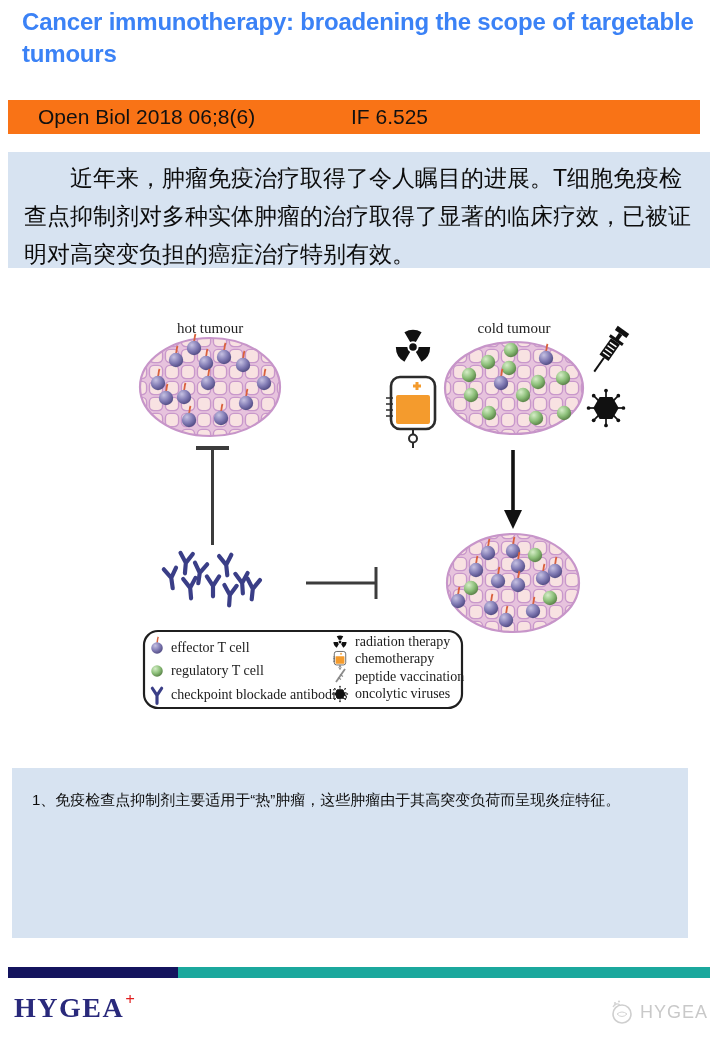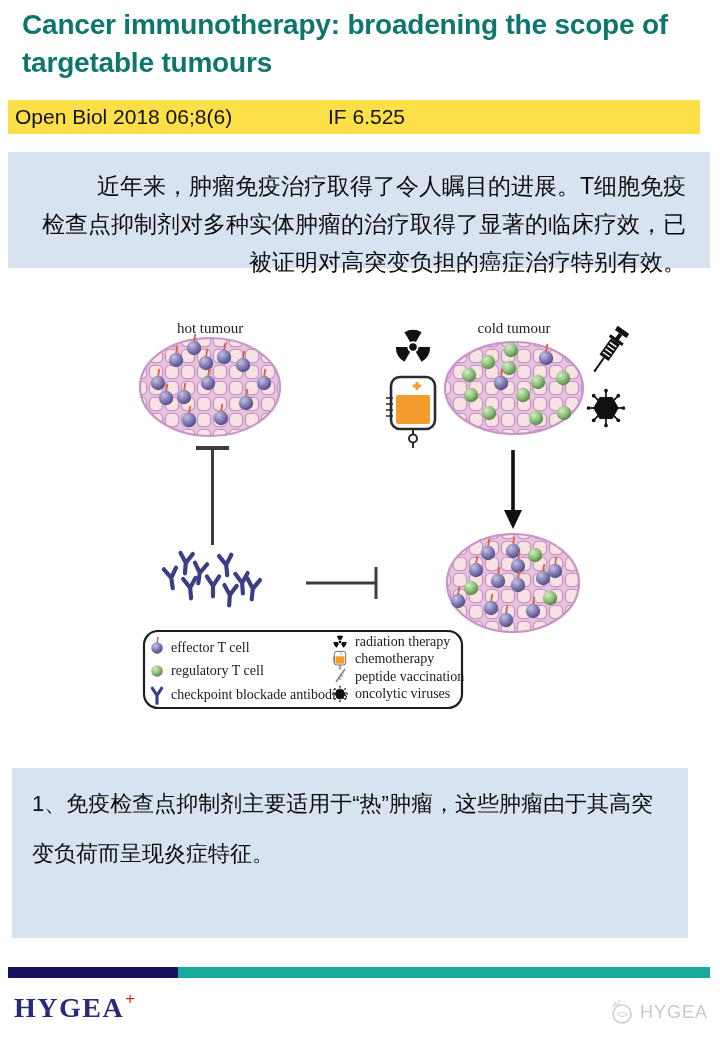--- a/index.html
+++ b/index.html
@@ -2,42 +2,42 @@
 <html><head>
 <meta charset="utf-8">
 <style>
   html,body{margin:0;padding:0;}
   body{
     width:720px;height:1040px;position:relative;background:#ffffff;
     font-family:"Liberation Sans","DejaVu Sans",sans-serif;overflow:hidden;
   }
   .title{
     position:absolute;left:22px;top:6px;width:688px;
-    font-size:28px;font-weight:bold;line-height:1.35;color:#0f766e;
+    font-size:24px;font-weight:bold;line-height:1.35;color:#3b82f6;
     letter-spacing:-0.2px;
   }
   .journal-bar{
     position:absolute;left:8px;top:100px;width:692px;height:34px;
-    background:#fde047;display:flex;align-items:center;
-    font-size:21px;color:#111;padding-left:7px;box-sizing:border-box;
+    background:#f97316;display:flex;align-items:center;
+    font-size:21px;color:#111;padding-left:30px;box-sizing:border-box;
   }
   .journal-bar .journal{flex:0 0 313px;}
   .abstract-box{
     position:absolute;left:8px;top:152px;width:702px;height:116px;
     background:#d7e3f1;box-sizing:border-box;padding:7px 16px 0 16px;
     font-size:23px;line-height:38px;color:#0c0c0c;
   }
-  .abstract-box p{margin:8px;text-indent:2em;text-align:right;}
+  .abstract-box p{margin:0;text-indent:2em;}
   .figure-area{position:absolute;left:116px;top:300px;width:520px;height:440px;}
   .legend-text{font-family:"Liberation Serif","DejaVu Serif",serif;font-size:14px;fill:#1b1b1b;}
   .tumour-label{font-family:"Liberation Serif","DejaVu Serif",serif;font-size:15px;fill:#222;}
   .summary-box{
     position:absolute;left:12px;top:768px;width:676px;height:170px;
     background:#d7e3f1;box-sizing:border-box;padding:11px 20px 8px 20px;
-    font-size:22px;line-height:50px;color:#0c0c0c;
+    font-size:15px;line-height:42px;color:#0c0c0c;
   }
   .summary-box p{margin:0;}
   .footer-bar-navy{position:absolute;left:8px;top:967px;width:170px;height:11px;background:#14145e;}
   .footer-bar-teal{position:absolute;left:178px;top:967px;width:532px;height:11px;background:#1ba89d;}
   .logo-block{
     position:absolute;left:14px;top:992px;display:flex;align-items:flex-start;
     font-family:"Liberation Serif","DejaVu Serif",serif;
   }
   .logo-text{font-size:28px;font-weight:bold;color:#29297b;letter-spacing:1.5px;}
   .logo-plus{font-size:17px;font-weight:bold;color:#e01f1f;margin-left:1px;margin-top:-2px;}

